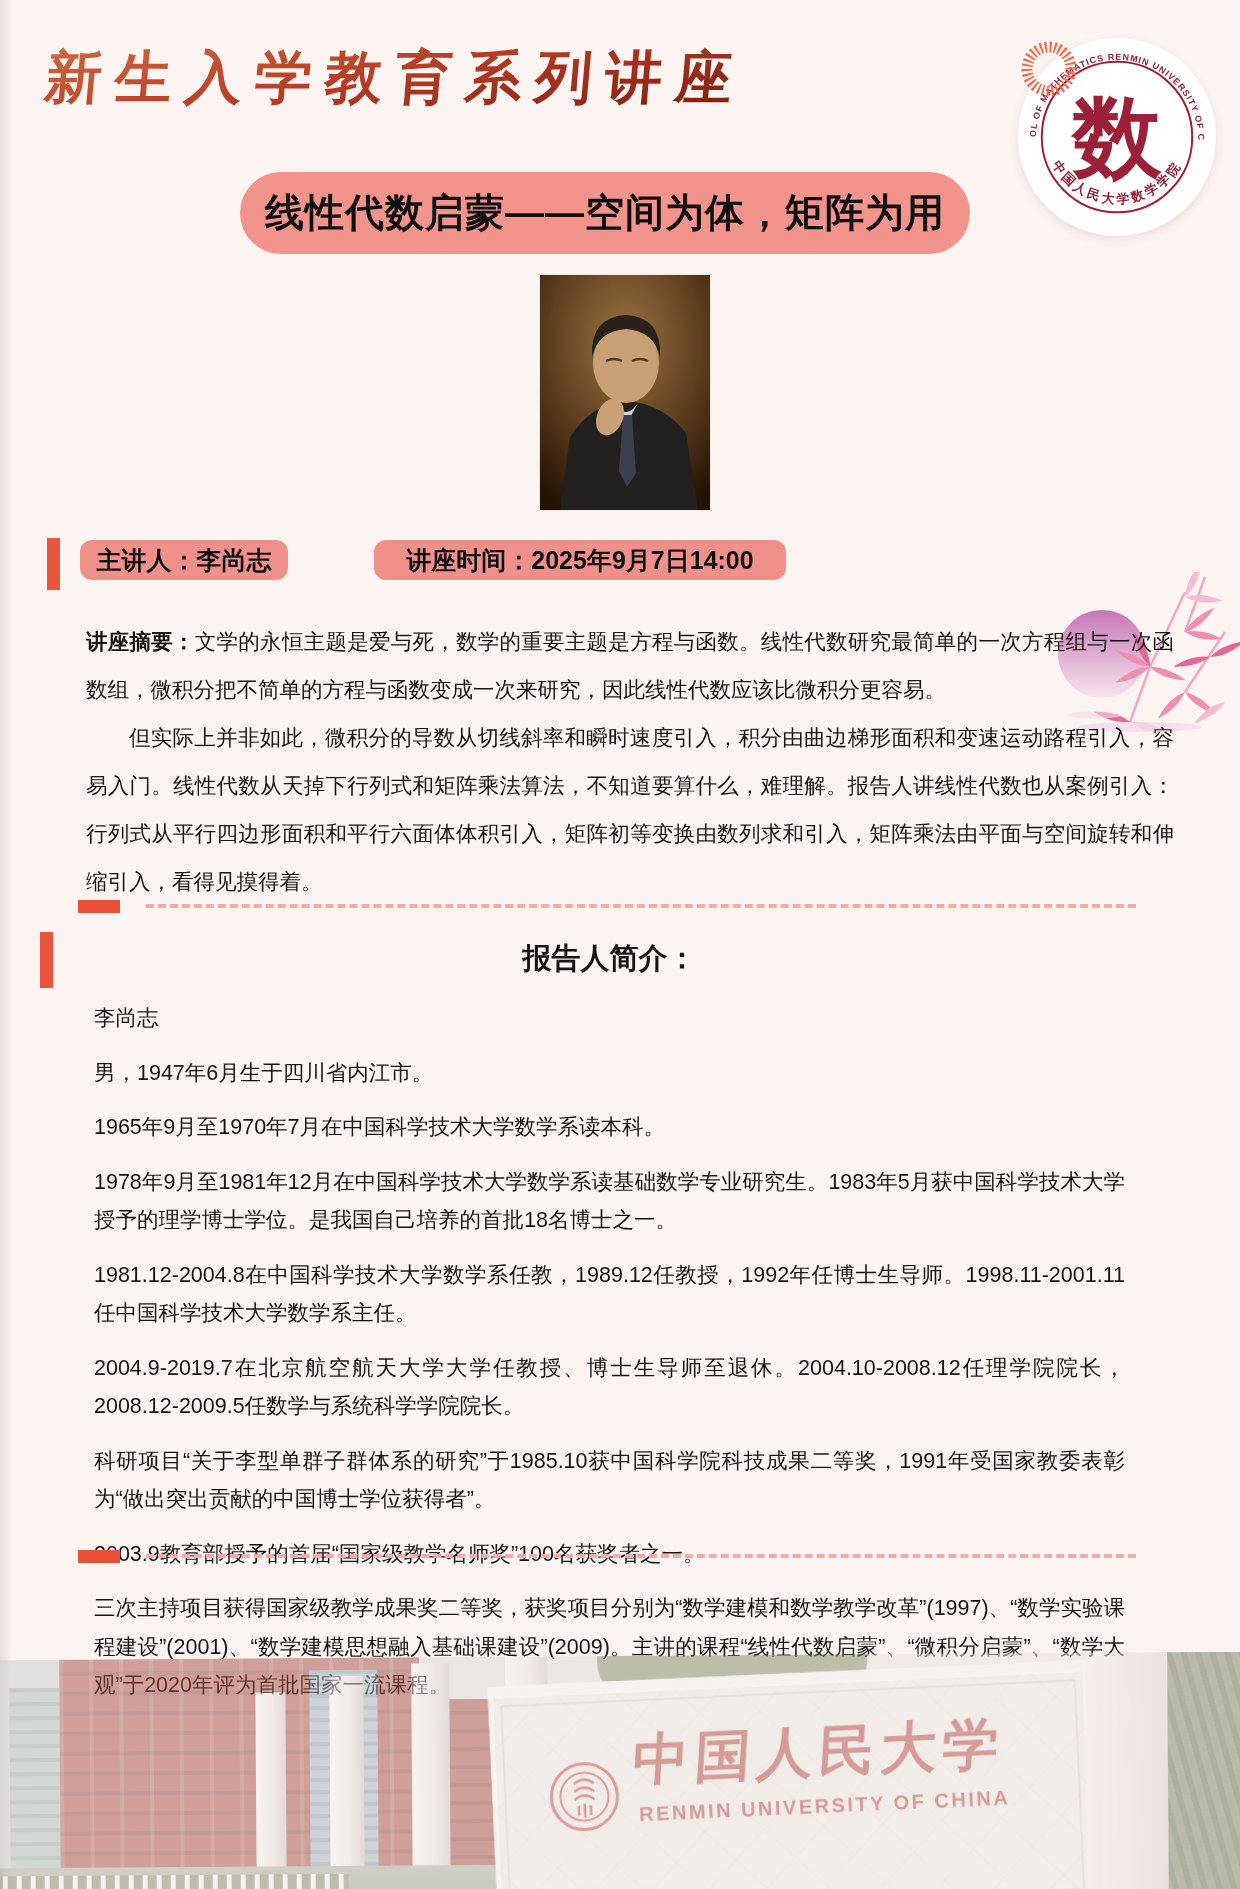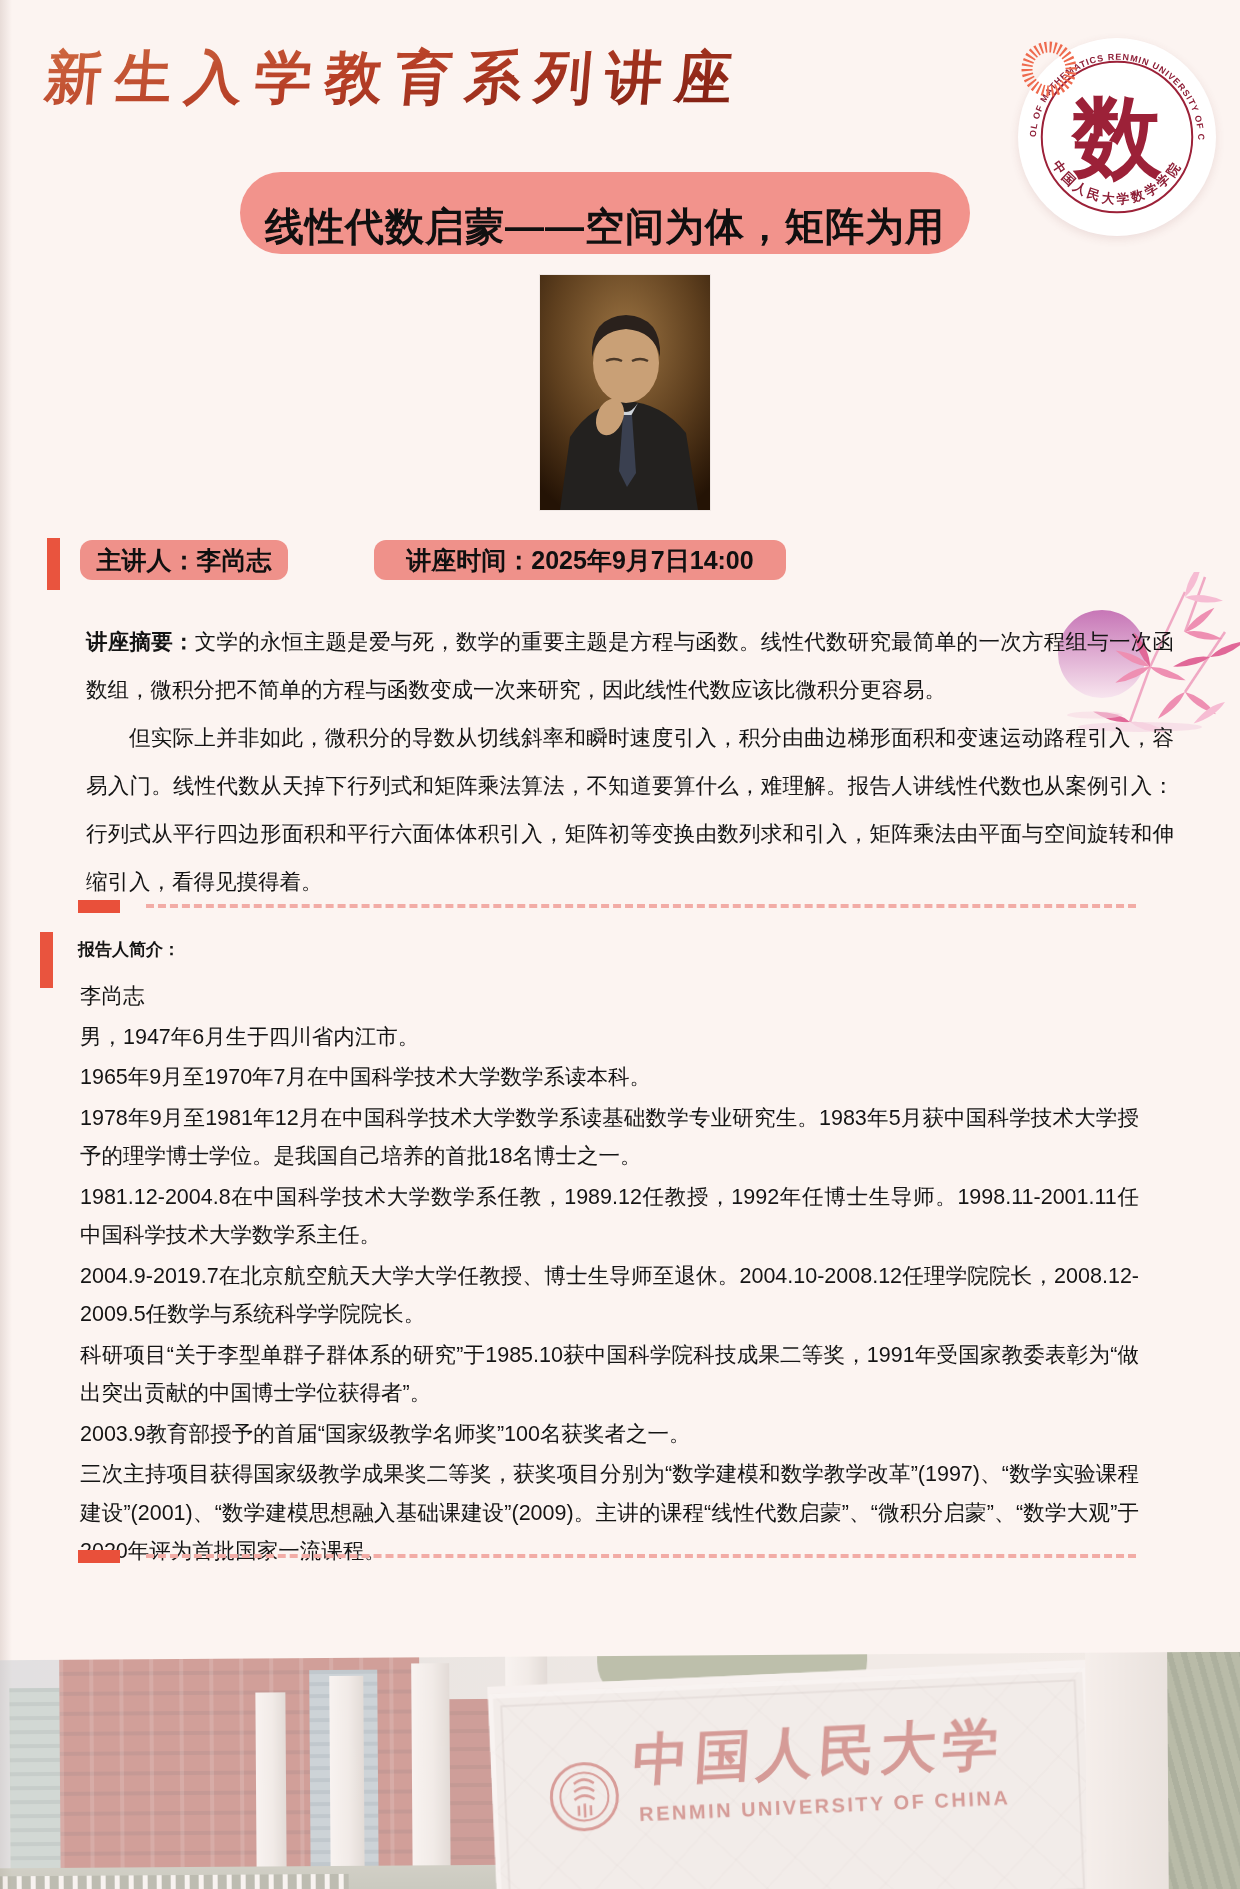--- a/index.html
+++ b/index.html
@@ -9,21 +9,21 @@
              background:linear-gradient(90deg,rgba(185,165,158,.30),rgba(185,165,158,0));}
 
   
   .calligraphy{position:absolute;left:45px;top:40px;width:720px;font-size:57px;font-weight:bold;
                letter-spacing:13px;white-space:nowrap;transform:skewX(-5deg);
                background:linear-gradient(168deg,#d06a42 0%,#b63e26 45%,#7d1d11 95%);
                -webkit-background-clip:text;background-clip:text;color:transparent;}
 
   
   .banner{position:absolute;left:240px;top:172px;width:730px;height:82px;background:#f2938c;
-          border-radius:44px;display:flex;align-items:flex-end;justify-content:center;}
+          border-radius:44px;display:flex;align-items:center;justify-content:center;}
   .banner-text{font-size:39px;font-weight:bold;color:#101010;letter-spacing:1px;white-space:nowrap;}
 
   
   .logo{position:absolute;left:1018px;top:38px;width:198px;height:198px;}
   .logo-circle{position:absolute;inset:0;background:#ffffff;border-radius:50%;
                box-shadow:0 3px 10px rgba(120,60,60,.12);}
   .logo svg{position:absolute;inset:0;}
   .logo-hatch{position:absolute;left:-4px;top:112px;width:62px;height:62px;}
 
   
@@ -52,22 +52,22 @@
   .abstract .p2{text-indent:2em;}
 
   
   .divider{position:absolute;left:78px;width:1058px;height:14px;}
   .divider-1{top:900px;} .divider-2{top:1550px;}
   .divider .block{position:absolute;left:0;top:0;width:42px;height:13px;background:#e9503a;}
   .divider .dash{position:absolute;left:68px;right:0;top:4px;border-top:4px dashed #f2aca6;}
 
   
   .bio{position:absolute;left:78px;top:925px;width:1063px;font-size:21.5px;}
-  .bio h3{margin:0;font-size:17px;line-height:50px;font-weight:bold;}
-  .bio p{margin:2px;line-height:38.5px;text-align:justify;}
+  .bio h3{margin:8px;font-size:29px;line-height:50px;font-weight:bold;text-align:center;}
+  .bio p{margin:16px;line-height:38.5px;text-align:justify;}
 
   
   .footer{position:absolute;left:0;top:1652px;width:1240px;height:237px;overflow:hidden;}
   .footer-inner{position:absolute;left:-12px;top:4px;width:1264px;height:252px;opacity:.5;
                 transform:rotate(-.4deg);}
   .f-sky{position:absolute;inset:0;background:linear-gradient(100deg,#c7cbd0 0%,#d8d6d2 30%,#e6e0da 65%,#e9e3dc 100%);}
   .f-tower{position:absolute;left:22px;top:28px;width:92px;height:224px;
            background:repeating-linear-gradient(0deg,#a9bcb6 0 10px,#92a7a2 10px 14px);}
   .f-redbuilding{position:absolute;left:72px;top:0;width:360px;height:252px;
            background:repeating-linear-gradient(90deg,rgba(255,255,255,.14) 0 4px,rgba(255,255,255,0) 4px 30px),

